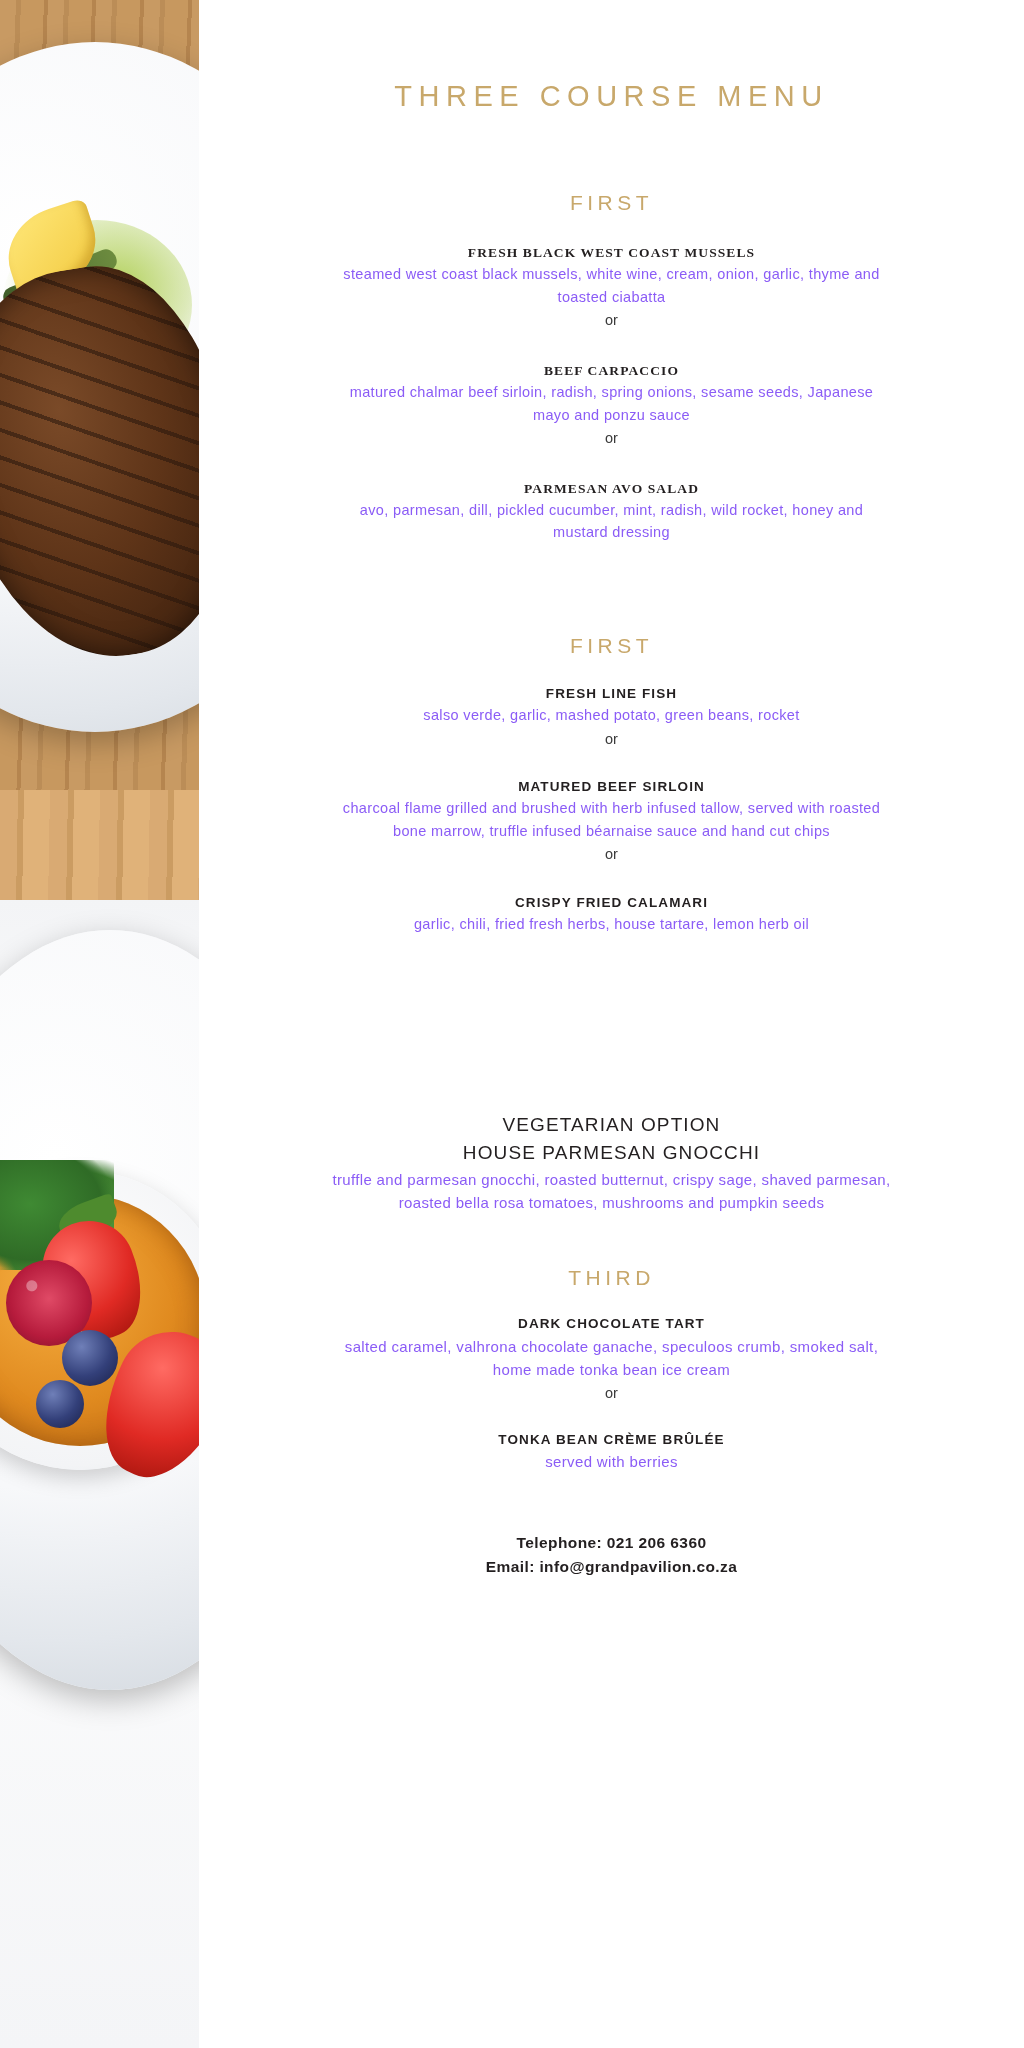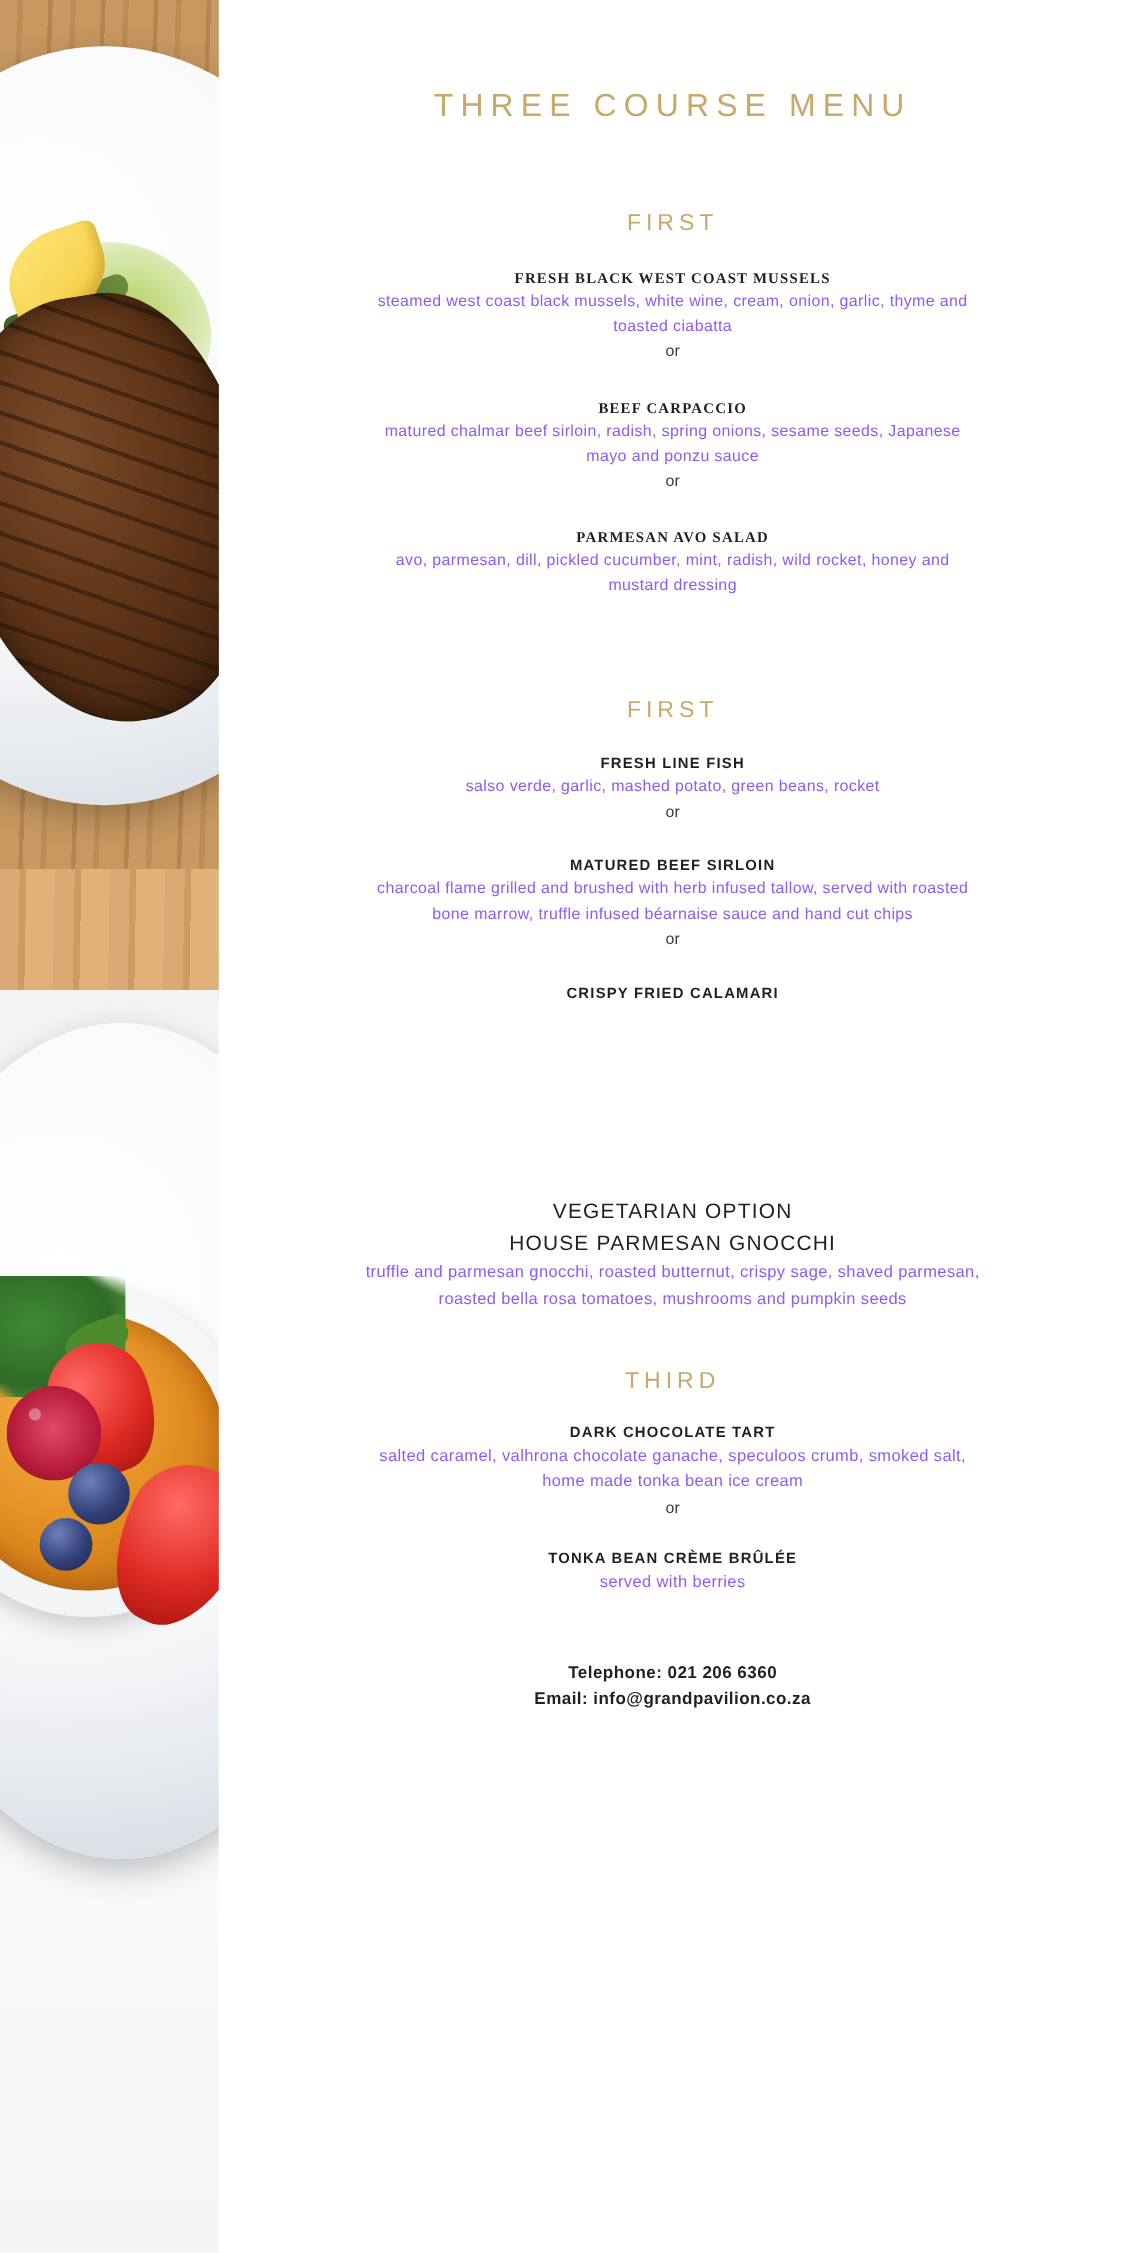--- a/index.html
+++ b/index.html
@@ -333,20 +333,21 @@
 
       <p class="dish-name">FRESH LINE FISH</p>
       <p class="dish-desc">salso verde, garlic, mashed potato, green beans, rocket</p>
       <p class="or">or</p>
 
       <p class="dish-name">MATURED BEEF SIRLOIN</p>
       <p class="dish-desc">charcoal flame grilled and brushed with herb infused tallow, served with roasted bone marrow, truffle infused béarnaise sauce and hand cut chips</p>
       <p class="or">or</p>
 
       <p class="dish-name">CRISPY FRIED CALAMARI</p>
+      <p class="dish-desc">garlic, chili, fried fresh herbs, house tartare, lemon herb oil</p>
     </div>
 
     <div class="blk-veg">
       <p class="veg-head">VEGETARIAN OPTION</p>
       <p class="veg-head">HOUSE PARMESAN GNOCCHI</p>
       <p class="dish-desc">truffle and parmesan gnocchi, roasted butternut, crispy sage, shaved parmesan, roasted bella rosa tomatoes, mushrooms and pumpkin seeds</p>
     </div>
 
     <div class="blk-third">
       <h2 class="course-heading">THIRD</h2>

